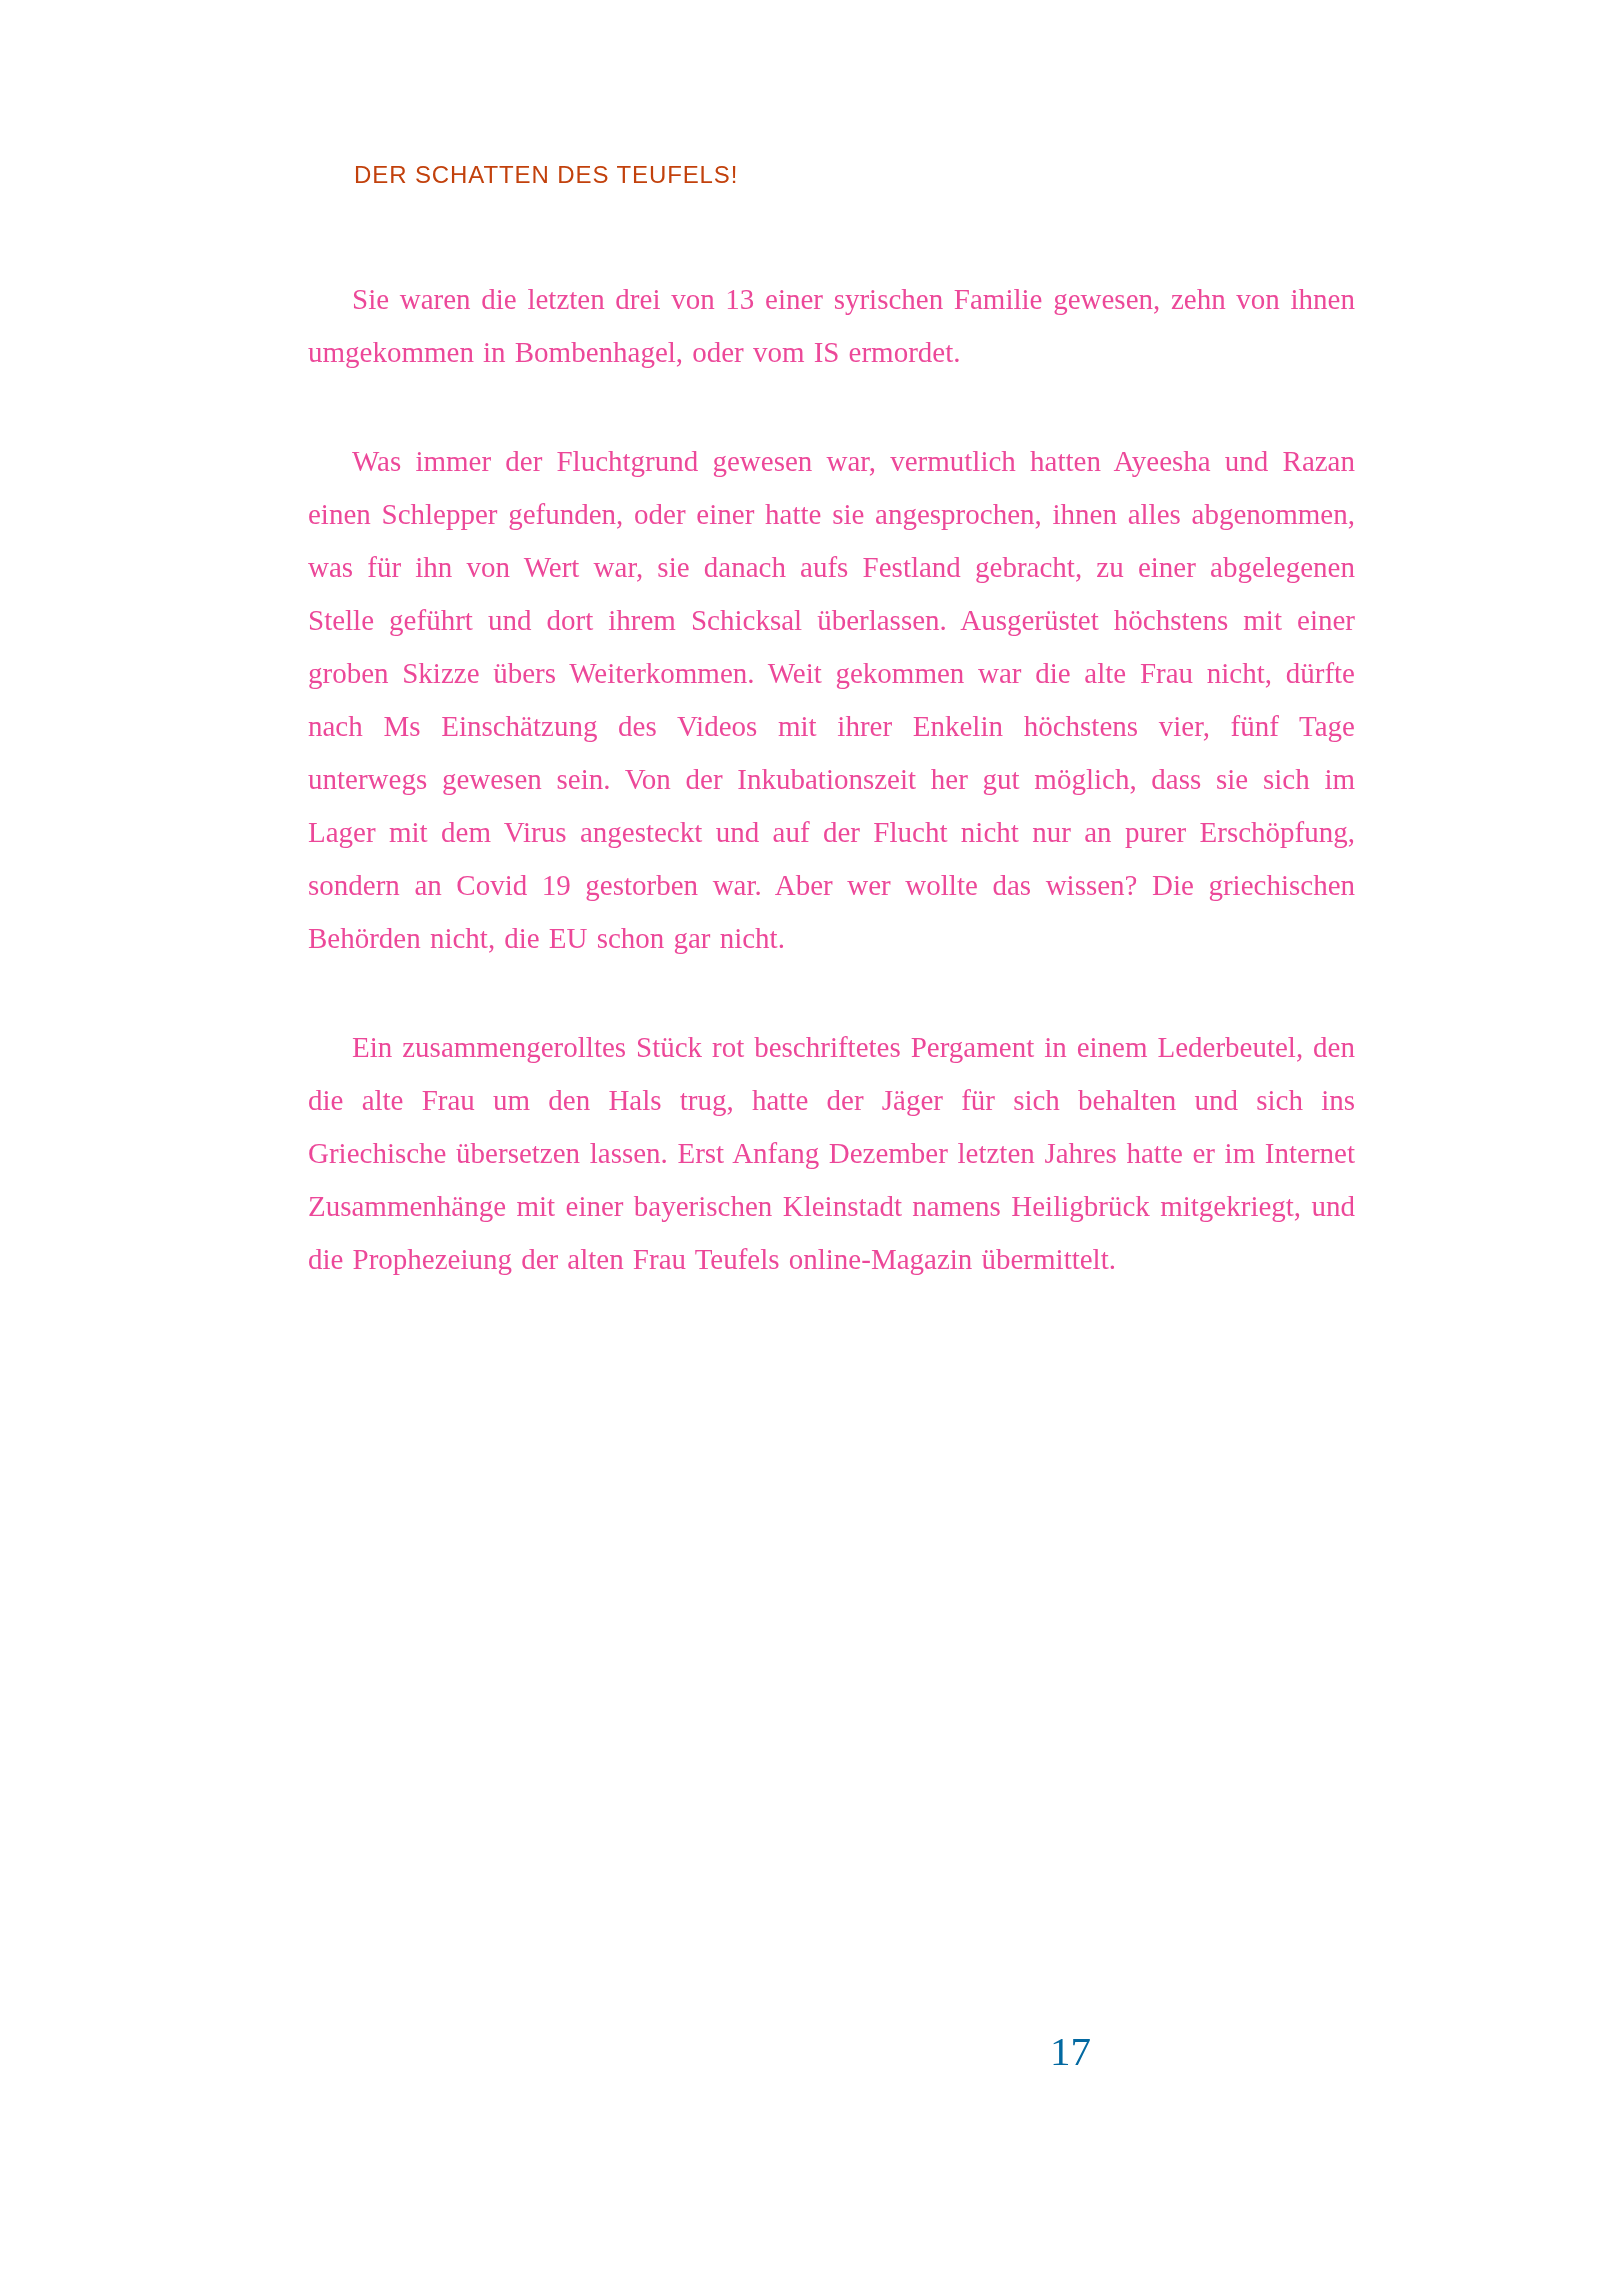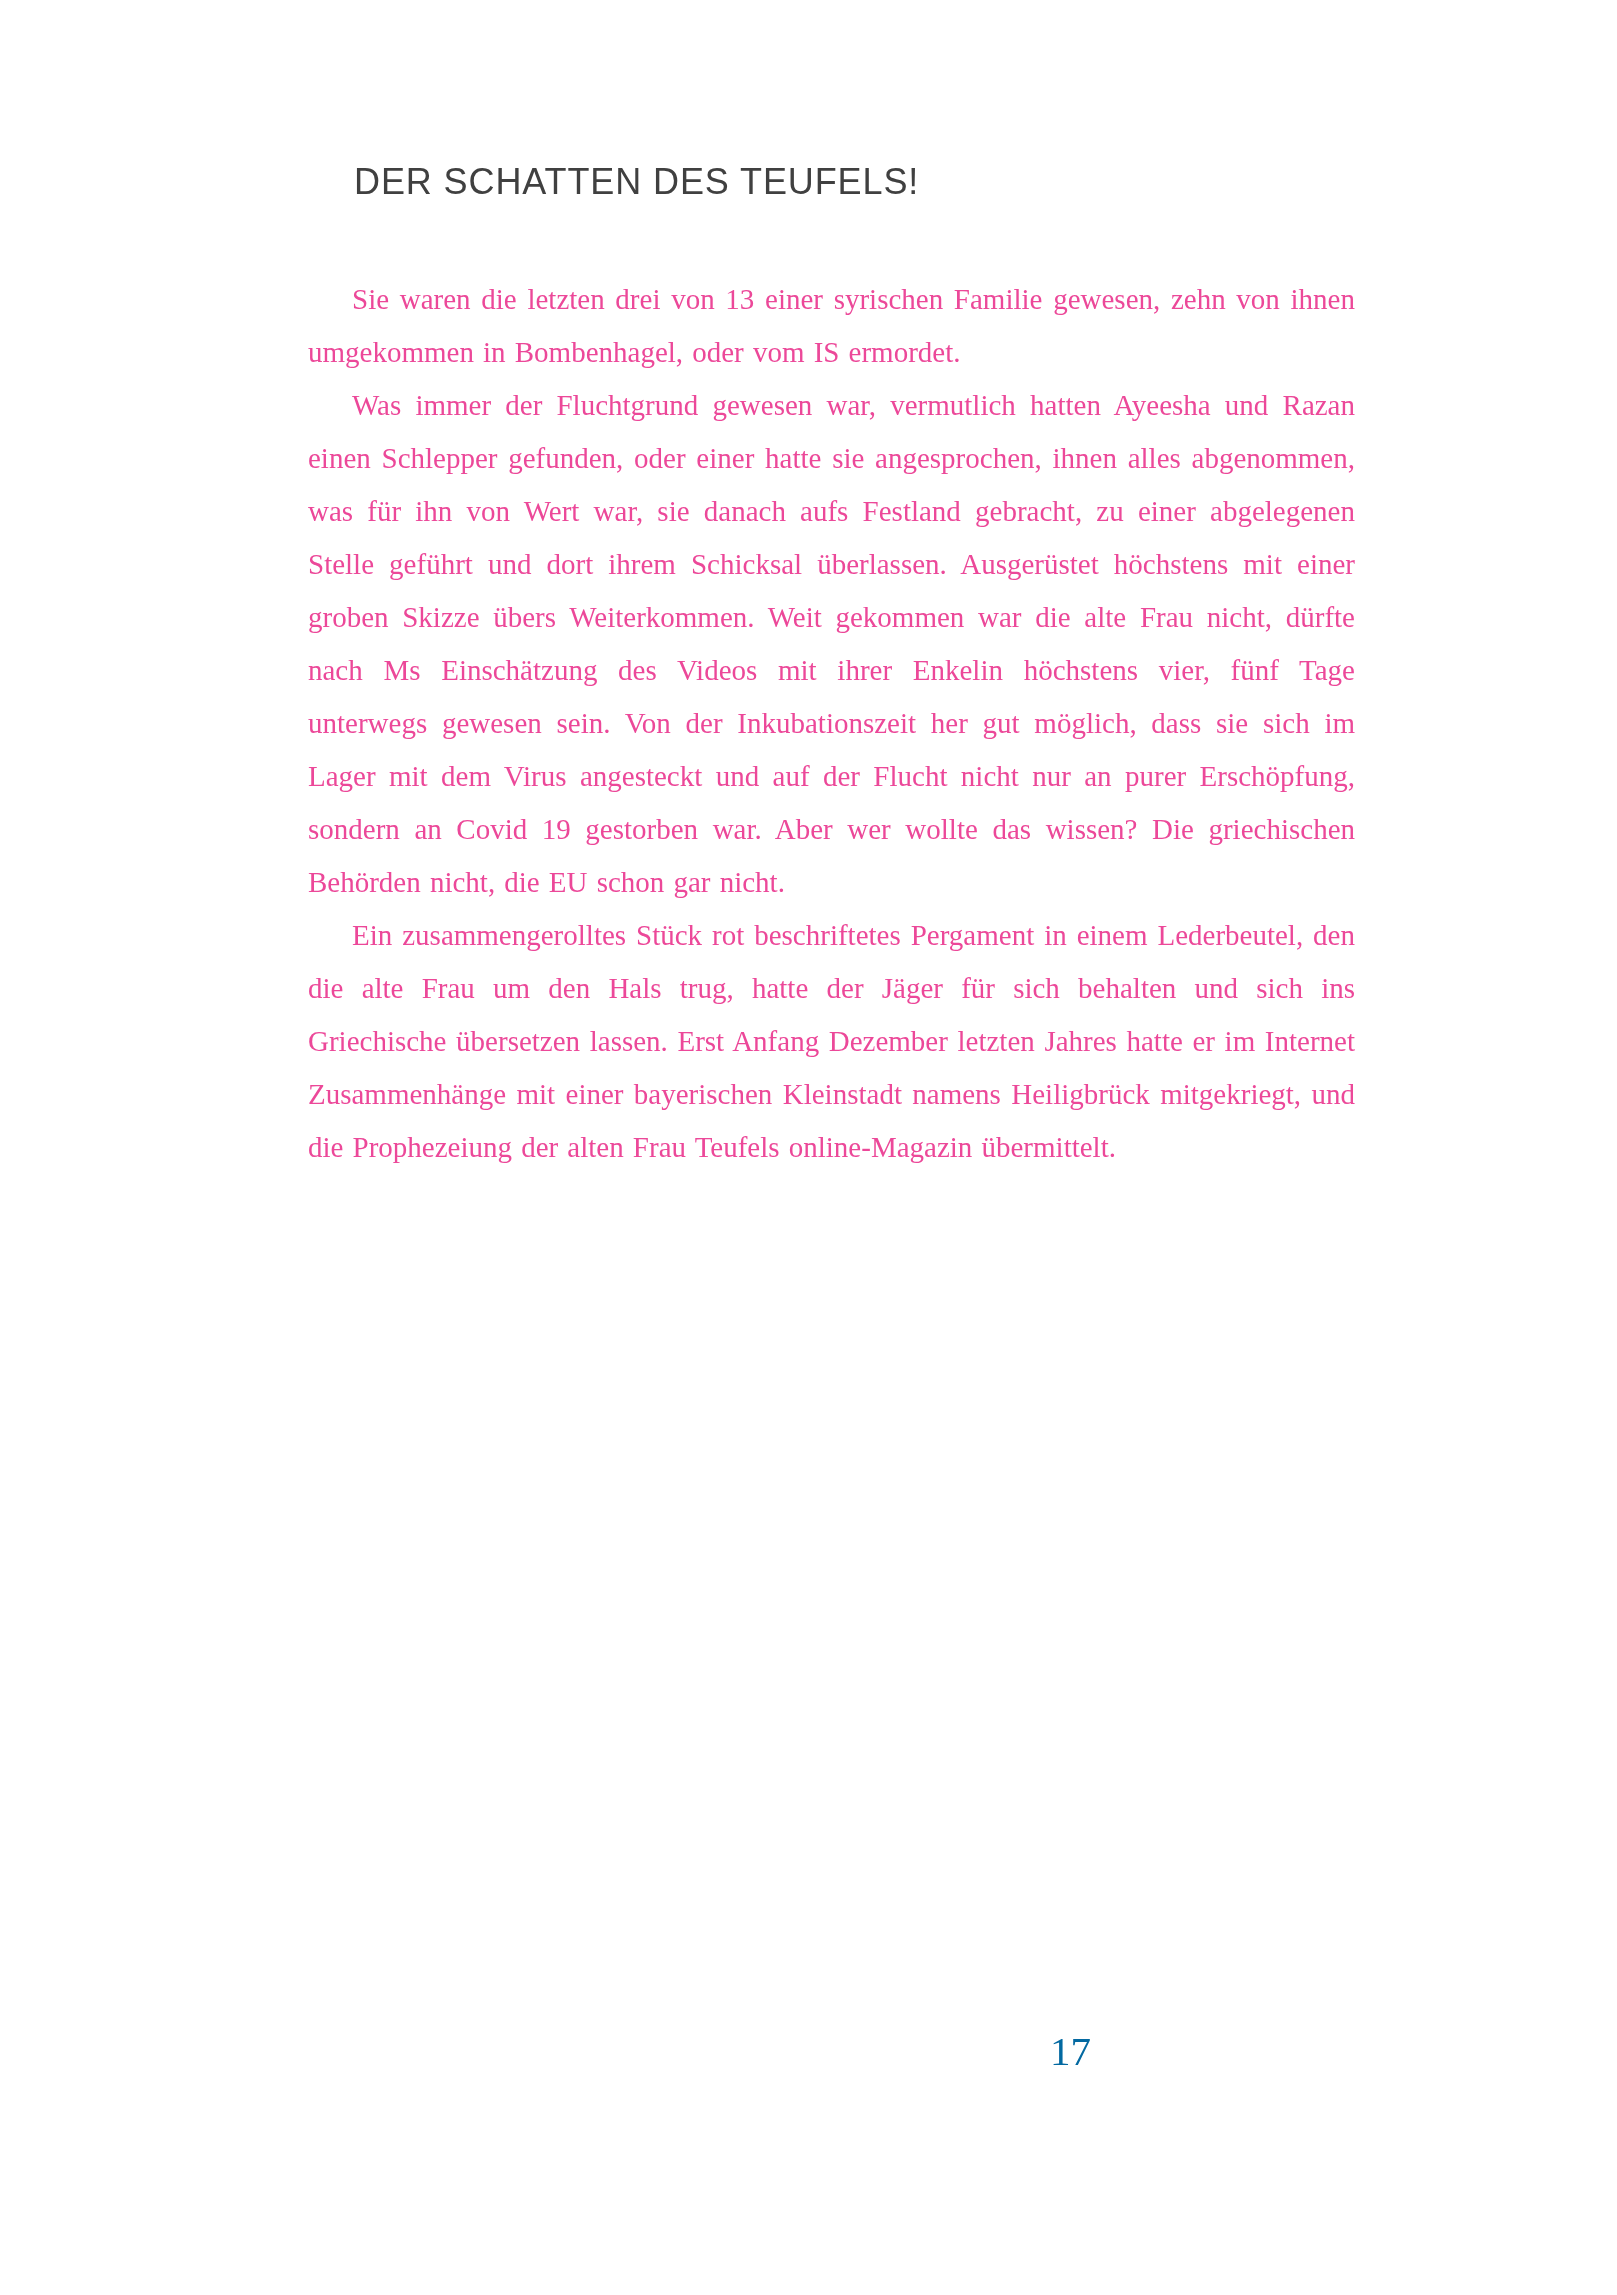--- a/index.html
+++ b/index.html
@@ -19,42 +19,43 @@
     position: relative;
     width: 1618px;
     height: 2295px;
     background: #ffffff;
   }
   .running-header {
     position: absolute;
     left: 354px;
     top: 161px;
     font-family: "Liberation Sans", sans-serif;
-    font-size: 36px;
+    font-size: 24px;
     font-weight: 400;
     letter-spacing: 0.9px;
-    color: #404040;
+    color: #c2410c;
     white-space: nowrap;
   }
   .text-block {
     position: absolute;
     left: 308px;
     top: 273px;
     width: 1047px;
     font-size: 29px;
     line-height: 53px;
     text-align: justify;
     color: #ec4899;
   }
   p.para {
     margin: 0;
     text-indent: 44px;
     word-spacing: 1.9px;
   }
   p.para.gap {
+    margin-top: 56px;
   }
   .page-number {
     position: absolute;
     left: 1050px;
     top: 2027px;
     font-size: 41px;
     color: #0369a1;
   }
 </style>
 </head>

